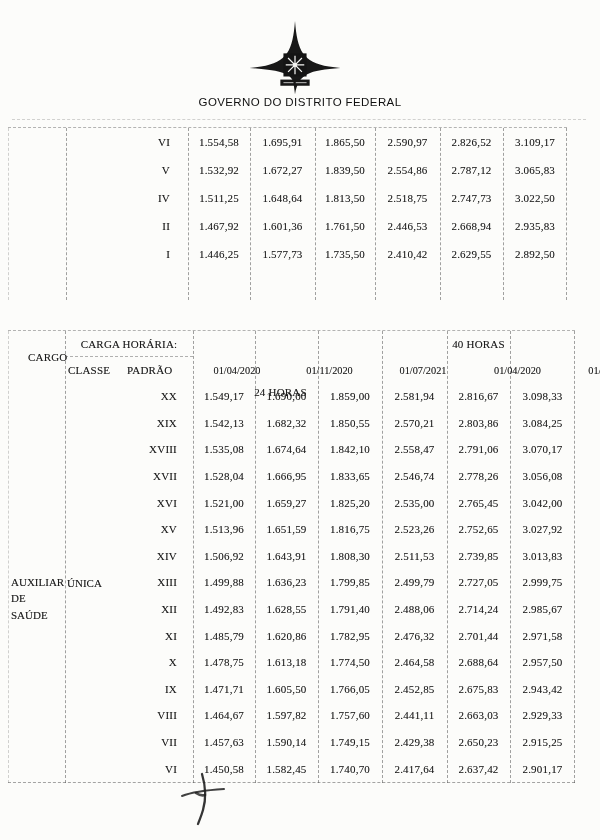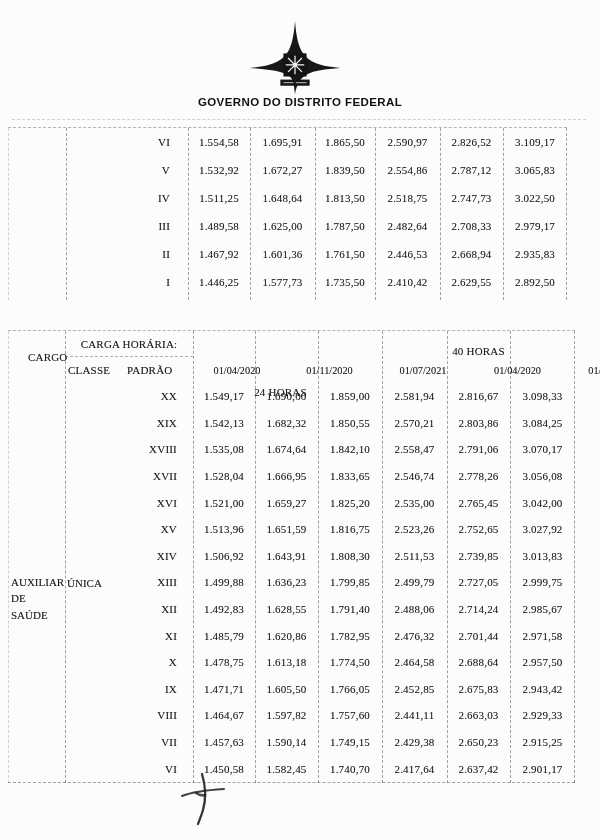--- a/index.html
+++ b/index.html
@@ -9,21 +9,21 @@
     font-family:"Liberation Serif", serif;
     color:#1d1d1d;
   }
   .abs{position:absolute;}
 
   
   .logo-wrap{left:244px;top:20px;width:102px;height:76px;display:flex;align-items:center;justify-content:center;}
   .doc-title{
     left:0;right:0;top:96px;text-align:center;
     font-family:"Liberation Sans", sans-serif;
-    font-weight:bold;font-size:11.5px;letter-spacing:.4px;color:#101010;
+    font-weight:normal;font-size:11.5px;letter-spacing:.4px;color:#101010;
   }
   .scan-line{left:12px;right:14px;top:119px;border-top:1px dashed rgba(110,110,110,.30);height:0;}
 
   
   .tbl{background:transparent;}
   .tbl .vline{position:absolute;top:0;bottom:0;width:0;border-left:1px dashed rgba(75,75,75,.52);}
   .tbl .vline.faint{border-left-color:rgba(75,75,75,.25);}
   .hline{position:absolute;height:0;border-top:1px dashed rgba(75,75,75,.5);}
 
   .tbl-top{left:8px;top:127px;width:559px;height:172px;border-top:1px dashed rgba(90,90,90,.45);}
@@ -38,21 +38,21 @@
      color:#1c1c1c;text-shadow:0 0 .5px rgba(20,20,20,.35);white-space:nowrap;}
   .c-padrao{justify-content:flex-end;padding-right:18px;}
   .c-padrao-main{justify-content:flex-end;padding-right:16px;}
 
   
   .hdr{position:absolute;display:flex;align-items:center;font-size:11px;letter-spacing:.2px;
        color:#1b1b1b;text-shadow:0 0 .5px rgba(20,20,20,.35);white-space:nowrap;}
   .hdr-cargo{left:16px;top:0;width:57px;height:52px;padding-left:4px;box-sizing:border-box;}
   .hdr-ch{left:57px;top:0;width:128px;height:26px;justify-content:center;border-bottom:1px dashed rgba(85,85,85,.45);box-sizing:border-box;}
   .hdr-24{left:178px;top:0;width:189px;height:26px;justify-content:center;margin-top:48px;}
-  .hdr-40{left:374px;top:0;width:193px;height:26px;justify-content:center;margin-top:7px;}
+  .hdr-40{left:374px;top:0;width:193px;height:26px;justify-content:center;}
   .hdr-classe{left:57px;top:26px;width:68px;height:26px;padding-left:3px;box-sizing:border-box;}
   .hdr-padrao{left:119px;top:26px;width:66px;height:26px;justify-content:flex-start;}
   .hdr-dates{left:198px;top:26px;width:382px;height:26px;display:grid;grid-template-columns:62px 63px 64px 65px 63px 65px;gap:30px;}
   .hdr-dates .c{font-size:10.3px;letter-spacing:0;}
 
   .cell-cargo-val{left:0;top:68px;width:57px;height:399px;display:flex;flex-direction:column;
        justify-content:center;padding-left:3px;box-sizing:border-box;font-size:11px;line-height:1.5;
        color:#1b1b1b;text-shadow:0 0 .5px rgba(20,20,20,.35);}
   .cell-classe-val{left:57px;top:52px;width:68px;height:399px;display:flex;align-items:center;
        padding-left:2px;box-sizing:border-box;font-size:11px;color:#1b1b1b;text-shadow:0 0 .5px rgba(20,20,20,.35);}
@@ -114,30 +114,20 @@
         <div class="c"></div>
         <div class="c c-padrao">IV</div>
         <div class="c">1.511,25</div>
         <div class="c">1.648,64</div>
         <div class="c">1.813,50</div>
         <div class="c">2.518,75</div>
         <div class="c">2.747,73</div>
         <div class="c">3.022,50</div>
       </div>
 
-      <div class="trow trow-top">
-        <div class="c"></div>
-        <div class="c c-padrao">III</div>
-        <div class="c">1.489,58</div>
-        <div class="c">1.625,00</div>
-        <div class="c">1.787,50</div>
-        <div class="c">2.482,64</div>
-        <div class="c">2.708,33</div>
-        <div class="c">2.979,17</div>
-      </div>
 
       <div class="trow trow-top">
         <div class="c"></div>
         <div class="c c-padrao">II</div>
         <div class="c">1.467,92</div>
         <div class="c">1.601,36</div>
         <div class="c">1.761,50</div>
         <div class="c">2.446,53</div>
         <div class="c">2.668,94</div>
         <div class="c">2.935,83</div>

